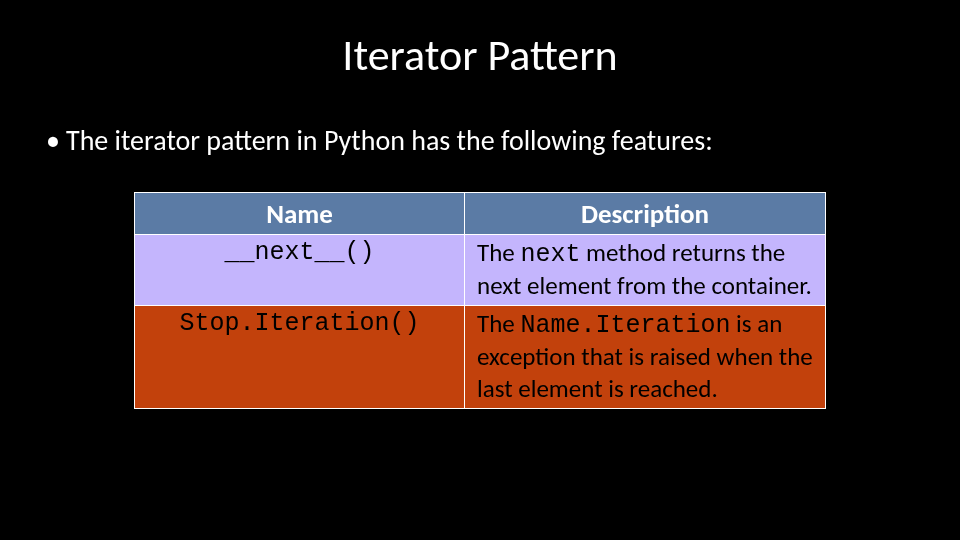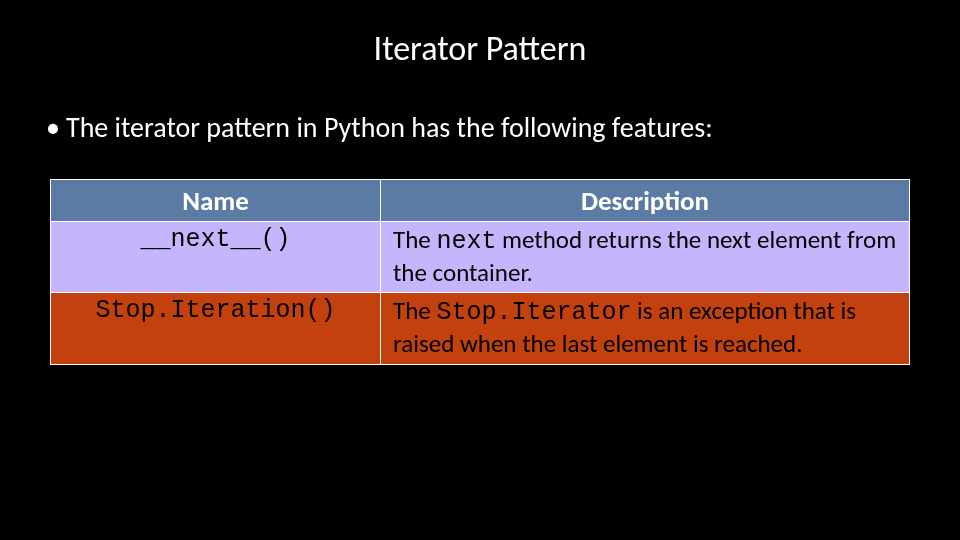--- a/index.html
+++ b/index.html
@@ -5,42 +5,42 @@
   * { box-sizing: border-box; margin: 0; padding: 0; }
   html, body { width: 960px; height: 540px; }
   body {
     background: #000;
     color: #fff;
     font-family: Calibri, "Segoe UI", Arial, sans-serif;
     padding: 28px 40px 40px 40px;
   }
   .title {
     text-align: center;
-    font-size: 34px;
+    font-size: 44px;
     font-weight: 400;
     margin-bottom: 42px;
   }
   .bullet-row {
     display: flex;
     align-items: flex-start;
     font-size: 28px;
     margin-bottom: 34px;
     padding-left: 6px;
   }
   .bullet-dot {
     width: 20px;
     flex: 0 0 20px;
     line-height: 1.2;
   }
   .bullet-text {
     flex: 1;
     line-height: 1.2;
   }
   table {
-    width: 860px;
+    width: 692px;
     margin: 0 auto;
     border-collapse: collapse;
     font-size: 25px;
     color: #000;
   }
   th {
     background: #5b7ba5;
     color: #fff;
     font-weight: 700;
     font-size: 27px;
@@ -89,17 +89,17 @@
   <tbody>
     <tr class="row-odd">
       <td class="name-cell">__next__()</td>
       <td class="desc-cell">
         <span>The </span><span class="mono">next</span><span> method returns the next element from the container.</span>
       </td>
     </tr>
     <tr class="row-even">
       <td class="name-cell">Stop.Iteration()</td>
       <td class="desc-cell">
-        <span>The </span><span class="mono">Stop.Iterator</span><span> is an exception that is raised when the last element is reached.</span>
+        <span>The </span><span class="mono">Name.Iteration</span><span> is an exception that is raised when the last element is reached.</span>
       </td>
     </tr>
   </tbody>
 </table>
 
 </body></html>

